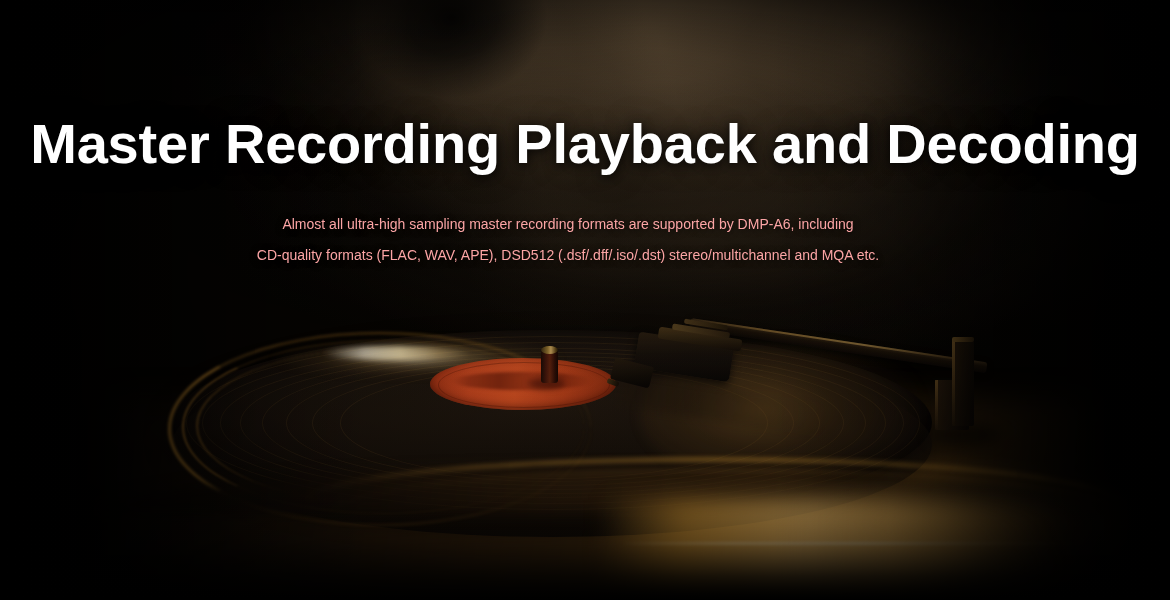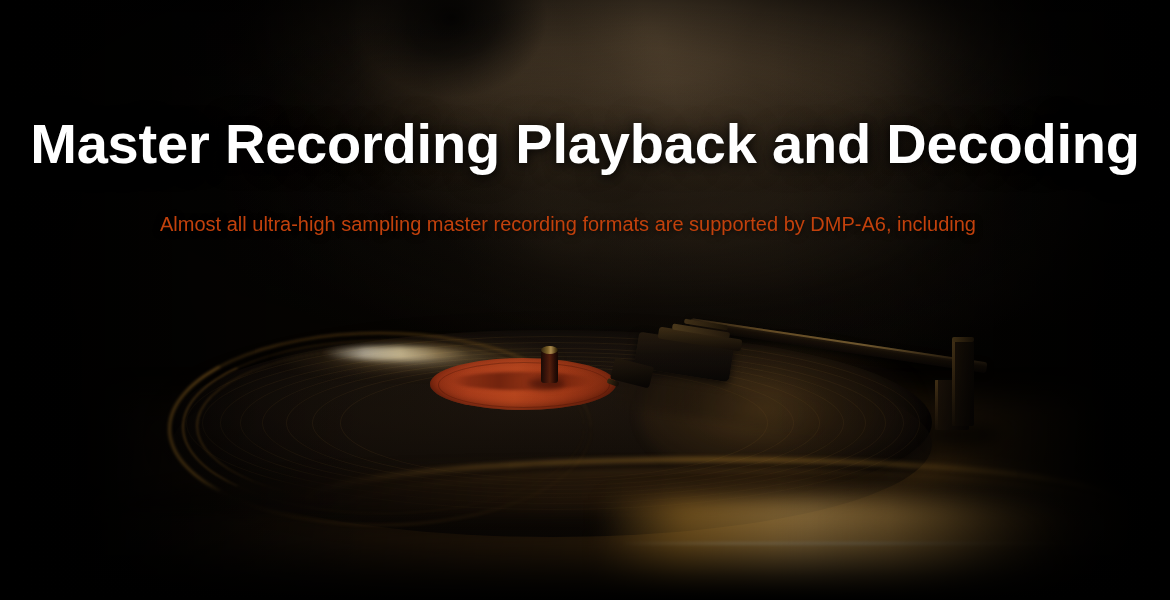--- a/index.html
+++ b/index.html
@@ -705,24 +705,24 @@
       0 2px 10px rgba(0,0,0,0.75),
       0 0 26px rgba(0,0,0,0.55);
     white-space: nowrap;
   }
 
   .hero-sub {
     position: absolute;
     top: 209px;
     left: 0;
     width: 1136px;
-    font-size: 20px;
+    font-size: 14px;
     font-weight: 400;
     line-height: 31px;
-    color: #c2410c;
+    color: #fca5a5;
     text-shadow: 0 1px 7px rgba(0,0,0,0.85);
   }
   .hero-sub .sub-line {
     display: block;
     white-space: nowrap;
   }
 </style>
 </head>
 <body>
 
@@ -798,16 +798,17 @@
   <div class="layer vig-right"></div>
   <div class="layer vig-top"></div>
   <div class="layer vig-bottom"></div>
   <div class="layer text-scrim"></div>
 
   <div class="copy">
     <h1 class="hero-title">Master Recording Playback and Decoding</h1>
 
     <div class="hero-sub">
       <span class="sub-line">Almost all ultra-high sampling master recording formats are supported by DMP-A6, including</span>
+      <span class="sub-line">CD-quality formats (FLAC, WAV, APE), DSD512 (.dsf/.dff/.iso/.dst) stereo/multichannel and MQA etc.</span>
     </div>
   </div>
 
 </div>
 
 </body></html>

